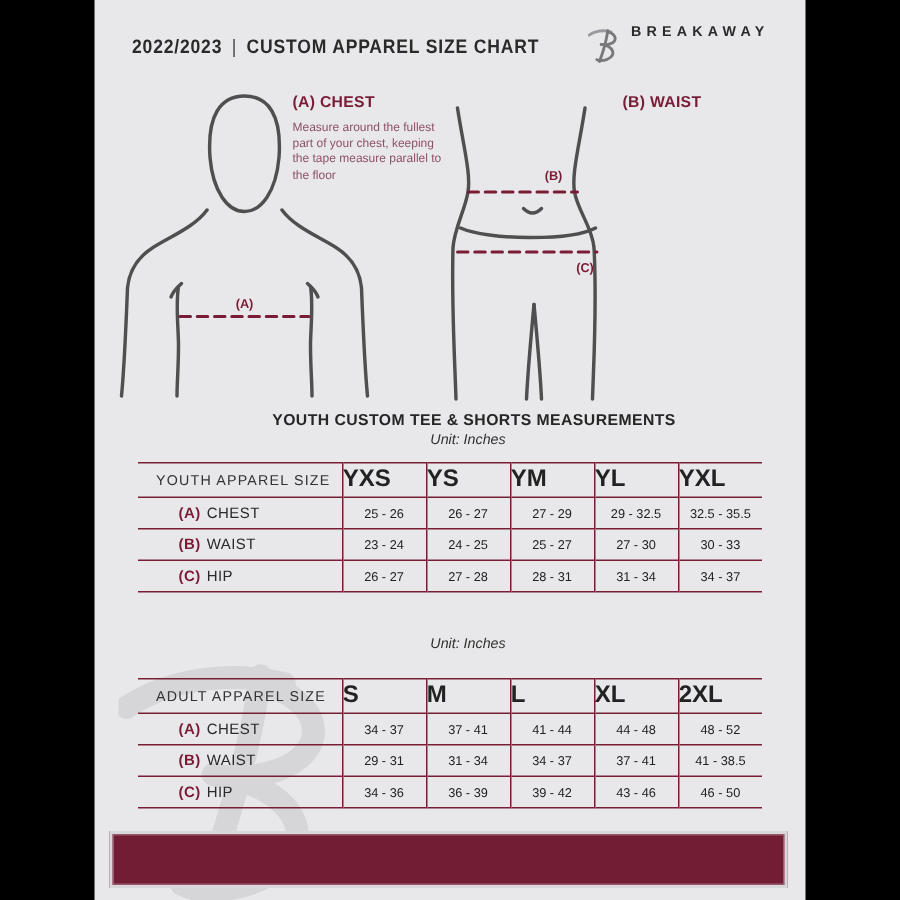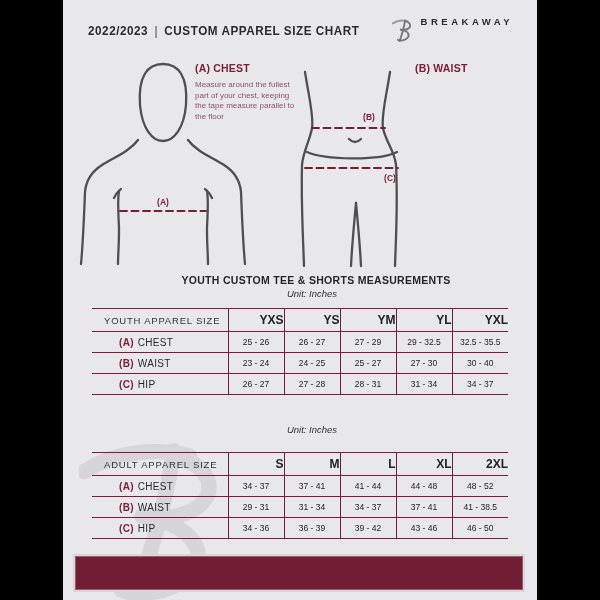--- a/index.html
+++ b/index.html
@@ -45,21 +45,21 @@
   .ad-title{top:410px;} .ad-unit{top:424px;}
 
   
   table.size-table{position:absolute;left:29px;width:416px;border-collapse:collapse;table-layout:fixed;
     border-top:1.2px solid var(--maroon);border-bottom:1.2px solid var(--maroon);background:transparent;z-index:2;}
   .youth-table{top:308px;} .adult-table{top:452px;}
   table.size-table thead tr{height:23px;}
   table.size-table tbody tr{height:21px;border-top:1px solid var(--maroon);}
   table.size-table th,table.size-table td{border-left:1.5px solid var(--maroon);}
   table.size-table th:first-child,table.size-table td:first-child{border-left:none;width:136px;}
-  table.size-table th{font-size:12px;font-weight:bold;color:#222;text-align:right;}
+  table.size-table th{font-size:16px;font-weight:bold;color:#222;text-align:left;}
   table.size-table th.corner{font-size:9.5px;font-weight:normal;letter-spacing:.8px;text-align:left;padding-left:12px;color:#333;}
   td.rowlabel{text-align:left;padding-left:27px;font-size:10px;color:#2a2a2a;letter-spacing:.3px;}
   td.rowlabel .prefix{color:var(--maroon);font-weight:bold;margin-right:4px;}
   td.val{text-align:center;font-size:8.5px;color:#222;margin-left:24px;}
 
   
   .watermark{position:absolute;left:16px;top:428px;z-index:1;}
   .watermark path{fill:none;stroke:var(--watermark);stroke-width:2.9;stroke-linecap:round;}
 
   
@@ -152,21 +152,21 @@
             <td class="val">27 - 29</td>
             <td class="val">29 - 32.5</td>
             <td class="val">32.5 - 35.5</td>
           </tr>
           <tr>
             <td class="rowlabel"><span class="prefix">(B)</span>WAIST</td>
             <td class="val">23 - 24</td>
             <td class="val">24 - 25</td>
             <td class="val">25 - 27</td>
             <td class="val">27 - 30</td>
-            <td class="val">30 - 40</td>
+            <td class="val">30 - 33</td>
           </tr>
           <tr>
             <td class="rowlabel"><span class="prefix">(C)</span>HIP</td>
             <td class="val">26 - 27</td>
             <td class="val">27 - 28</td>
             <td class="val">28 - 31</td>
             <td class="val">31 - 34</td>
             <td class="val">34 - 37</td>
           </tr>
         </tbody>

